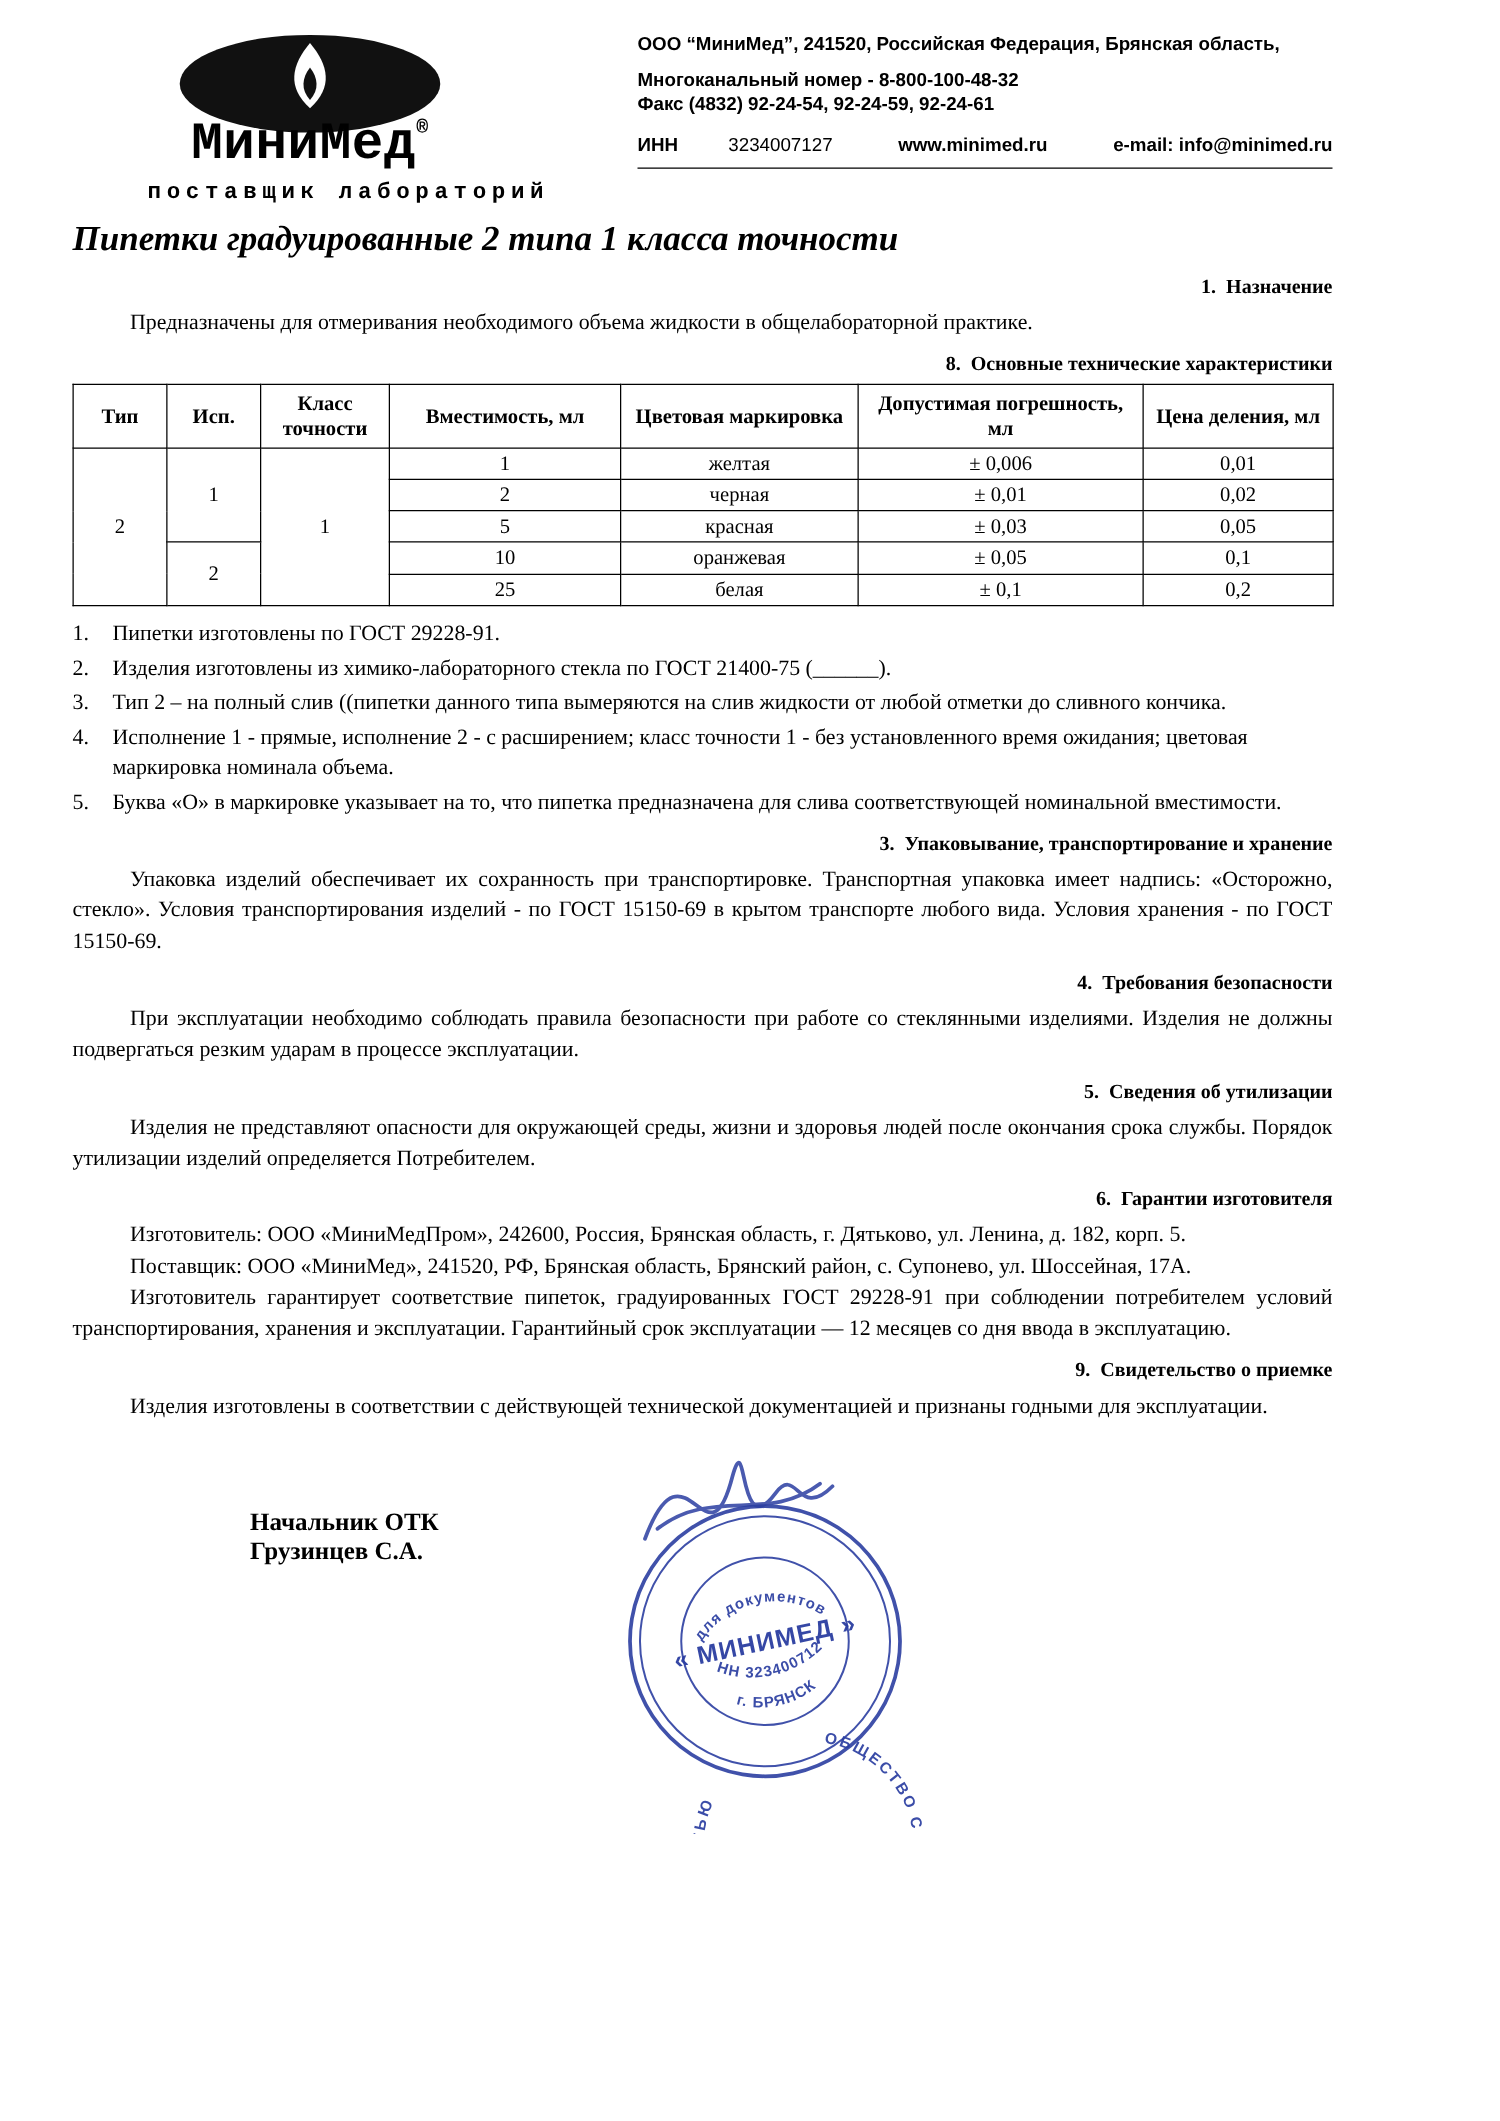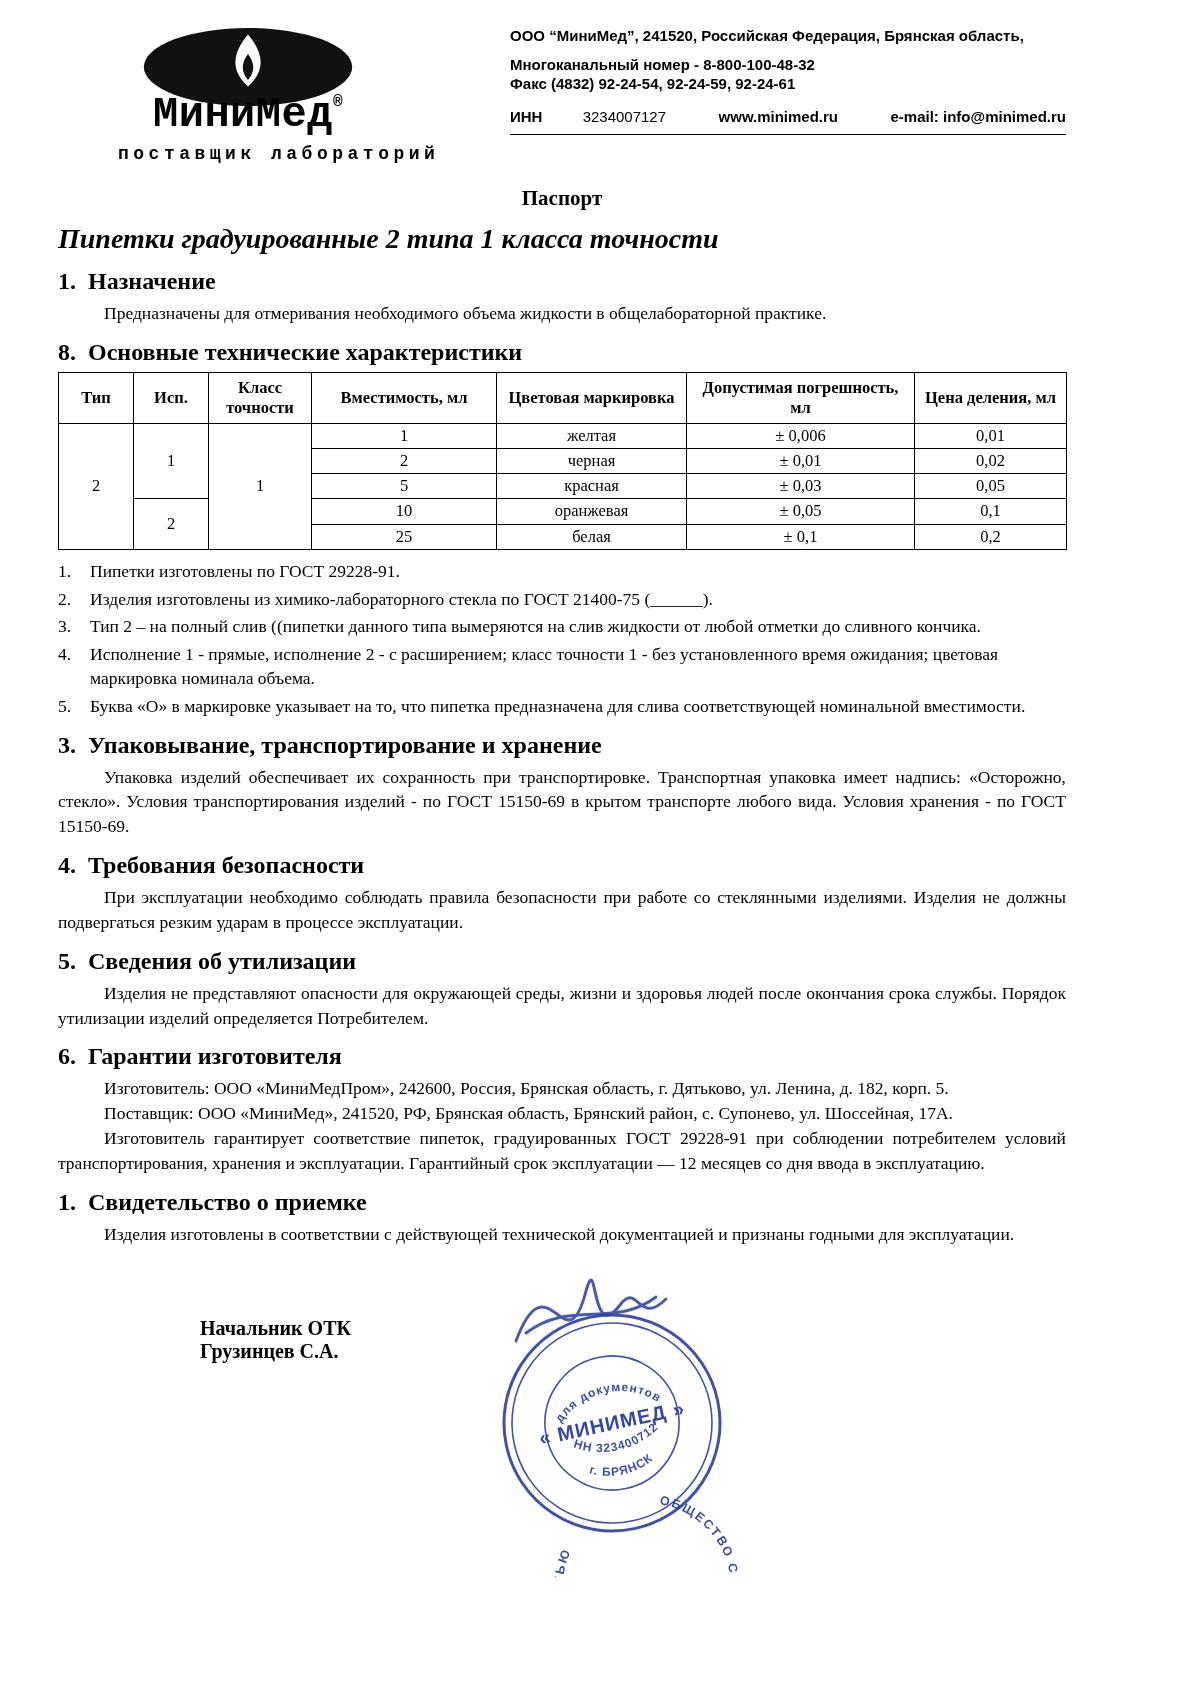--- a/index.html
+++ b/index.html
@@ -17,21 +17,21 @@
   .tagline{font-size:18px;font-weight:bold;letter-spacing:4.5px;margin-top:8px;white-space:nowrap;}
   .contact{margin-left:auto;width:556px;font-family:"Liberation Sans",sans-serif;
     font-weight:bold;font-size:15px;line-height:1.27;}
   .c-group{margin-bottom:10px;}
   .inn-row{display:flex;justify-content:space-between;margin-top:14px;
     padding-bottom:8px;border-bottom:1.5px solid #000;}
   .inn-num{font-weight:normal;margin-left:36px;}
   
   .title{text-align:center;font-size:21px;font-weight:bold;margin:22px 0 0;}
   .subtitle{font-size:28px;font-weight:bold;font-style:italic;margin:12px 0 0;}
-  .sec-h{text-align:left;font-size:24px;font-weight:bold;margin:13px 0 6px;white-space:pre-wrap;}
+  .sec-h{text-align:right;font-size:16px;font-weight:bold;margin:13px 0 6px;white-space:pre-wrap;}
   .para{font-size:17.5px;line-height:1.42;text-align:justify;text-indent:46px;margin:0;}
   
   .spec-table{border-collapse:collapse;width:100%;margin-top:6px;table-layout:fixed;}
   .spec-table th,.spec-table td{border:1px solid #000;text-align:center;vertical-align:middle;
     font-size:16.5px;padding:2px 4px;line-height:1.22;}
   .spec-table th{font-weight:bold;padding:5px 4px;}
   
   .notes{margin-top:10px;font-size:17.5px;}
   .note{display:flex;line-height:1.36;margin-bottom:4px;}
   .note .num{flex:0 0 32px;}
@@ -73,21 +73,20 @@
         <div>Факс (4832) 92-24-54, 92-24-59, 92-24-61</div>
       </div>
       <div class="inn-row">
         <span><b>ИНН</b>&nbsp;<span class="inn-num">3234007127</span></span>
         <span>www.minimed.ru</span>
         <span>e-mail: info@minimed.ru</span>
       </div>
     </div>
   </header>
 
-  <h1 class="title">Паспорт</h1>
   <h2 class="subtitle">Пипетки градуированные 2 типа 1 класса точности</h2>
 
   <h3 class="sec-h">1.  Назначение</h3>
   <p class="para">Предназначены для отмеривания необходимого объема жидкости в общелабораторной практике.</p>
 
   <h3 class="sec-h">8.  Основные технические характеристики</h3>
 
   <table class="spec-table">
     <colgroup>
       <col style="width:75px">
@@ -175,21 +174,21 @@
   <p class="para">При эксплуатации необходимо соблюдать правила безопасности при работе со стеклянными изделиями. Изделия не должны подвергаться резким ударам в процессе эксплуатации.</p>
 
   <h3 class="sec-h">5.  Сведения об утилизации</h3>
   <p class="para">Изделия не представляют опасности для окружающей среды, жизни и здоровья людей после окончания срока службы. Порядок утилизации изделий определяется Потребителем.</p>
 
   <h3 class="sec-h">6.  Гарантии изготовителя</h3>
   <p class="para">Изготовитель: ООО «МиниМедПром», 242600, Россия, Брянская область, г. Дятьково, ул. Ленина, д. 182, корп. 5.</p>
   <p class="para">Поставщик: ООО «МиниМед», 241520, РФ, Брянская область, Брянский район, с. Супонево, ул. Шоссейная, 17А.</p>
   <p class="para">Изготовитель гарантирует соответствие пипеток, градуированных ГОСТ 29228-91 при соблюдении потребителем условий транспортирования, хранения и эксплуатации. Гарантийный срок эксплуатации — 12 месяцев со дня ввода в эксплуатацию.</p>
 
-  <h3 class="sec-h">1.  Свидетельство о приемке</h3>
+  <h3 class="sec-h">9.  Свидетельство о приемке</h3>
   <p class="para">Изделия изготовлены в соответствии с действующей технической документацией и признаны годными для эксплуатации.</p>
 
   <div class="sign-area">
     <div class="sign-row">
       <span>Начальник ОТК</span>
       <span>Грузинцев С.А.</span>
     </div>
 
     <svg class="stamp" width="430" height="340" viewBox="0 0 430 340">
 

